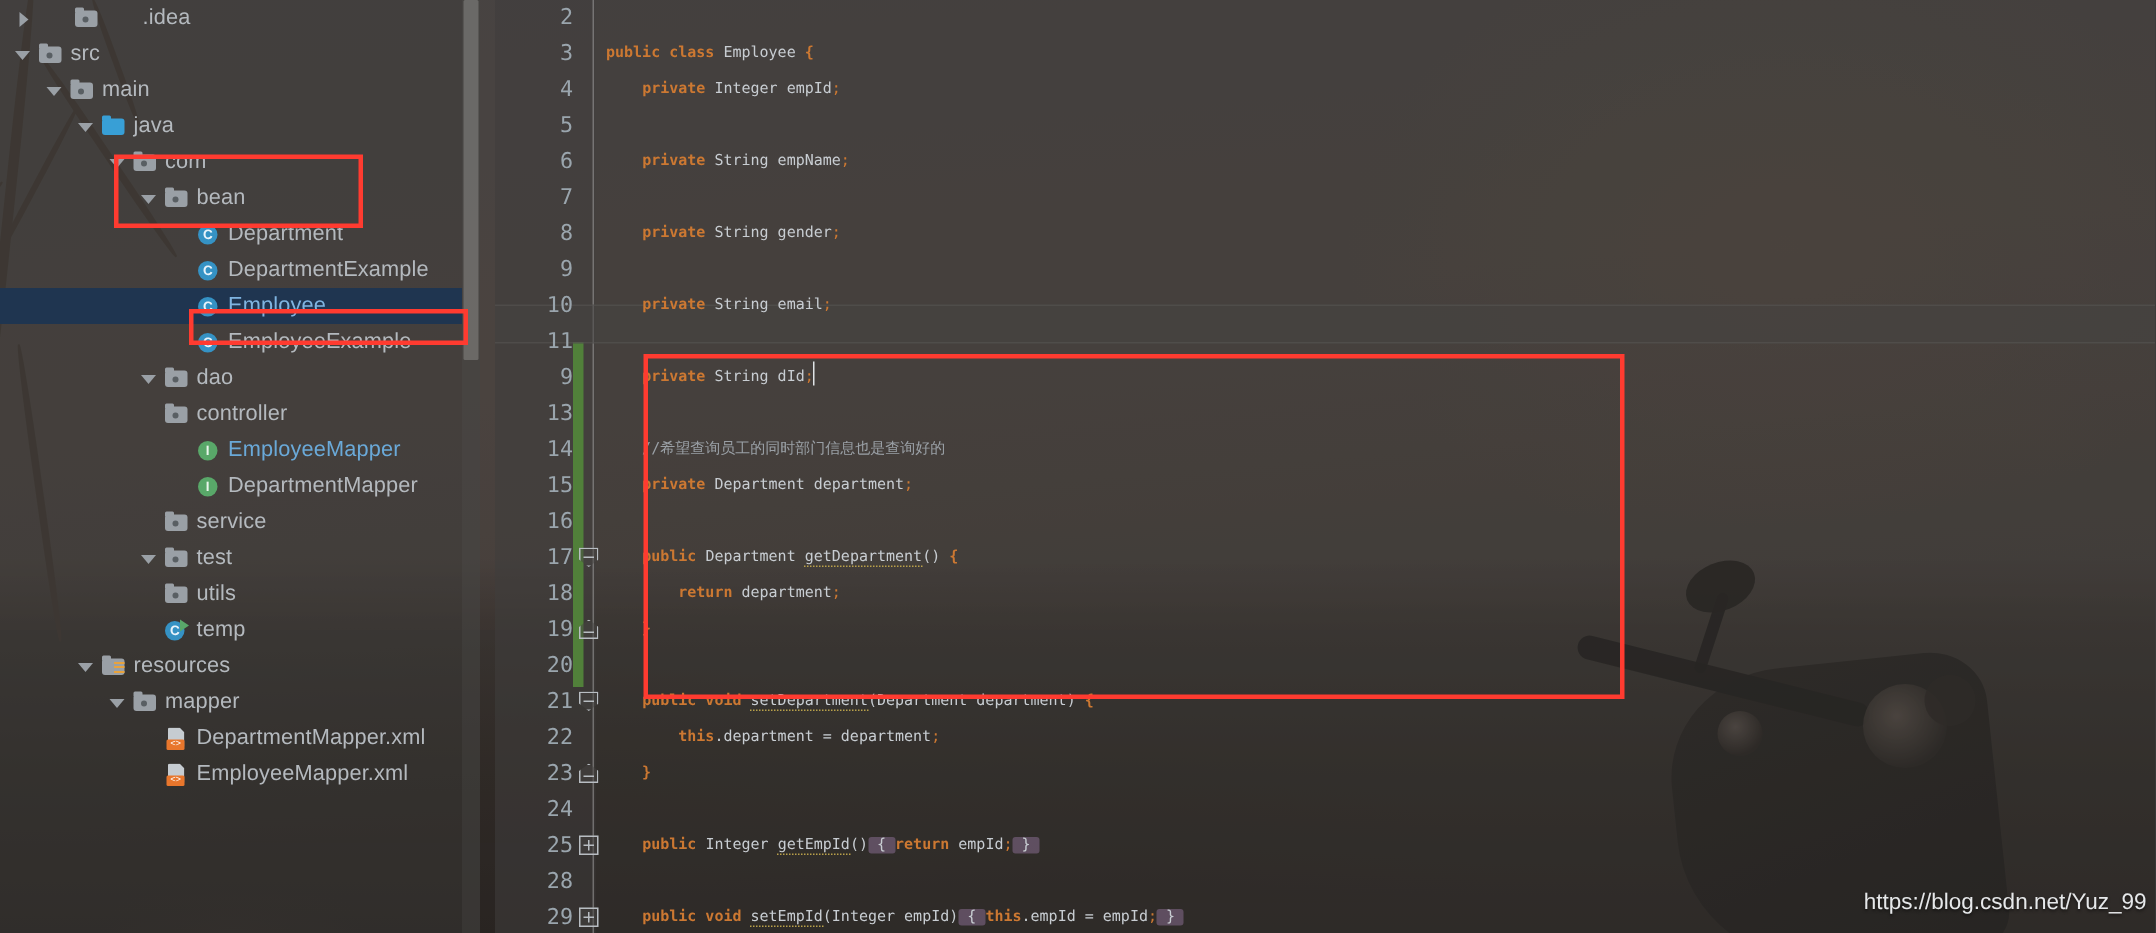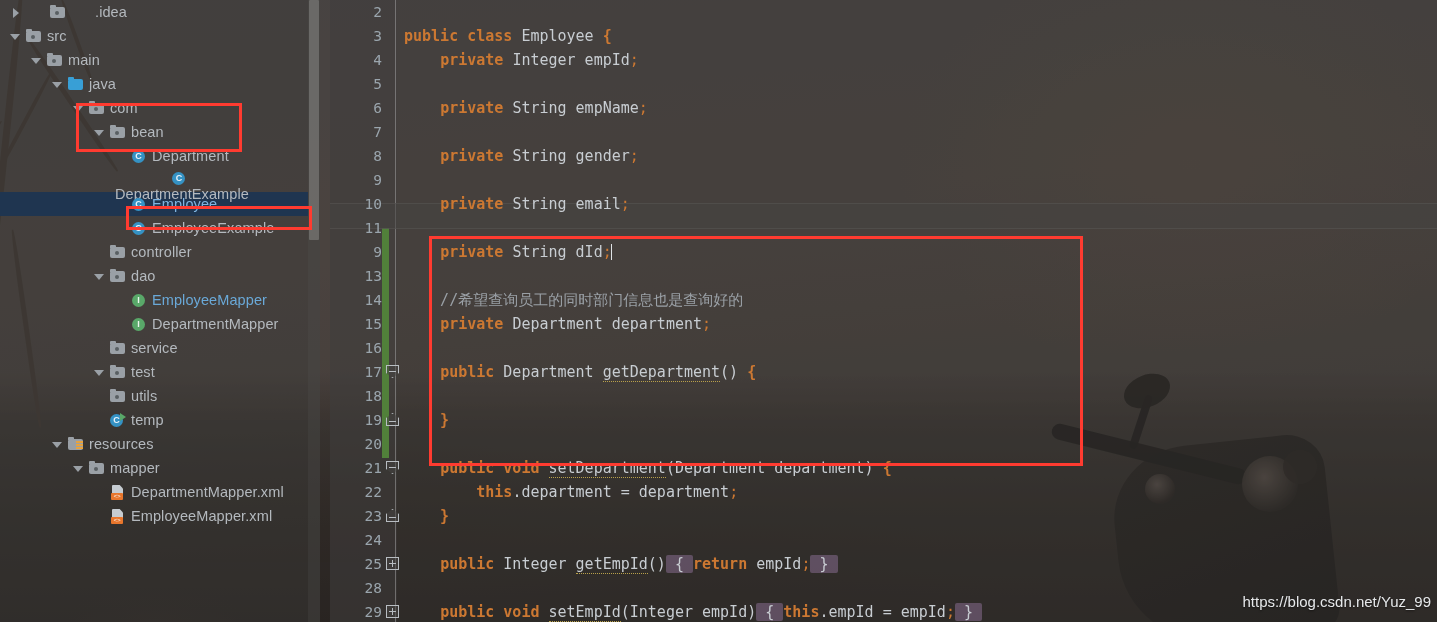--- a/index.html
+++ b/index.html
@@ -102,21 +102,21 @@
   .gutter-sep{position:absolute;left:65px;top:0;width:1px;height:622px;background:rgba(170,170,170,.5);}
   .green-bar{position:absolute;left:52px;top:228px;width:7px;height:230px;background:#51803a;}
   .cur-line{position:absolute;left:0;top:203px;width:1107px;height:24px;background:rgba(70,68,66,.55);
     border-top:1px solid rgba(90,88,86,.5);border-bottom:1px solid rgba(90,88,86,.5);}
 
   .lines{position:absolute;left:0;top:0;width:1107px;}
   .ln{position:relative;height:24px;}
   .lnum{position:absolute;right:1050px;width:52px;text-align:right;
     font-family:"DejaVu Sans Mono",monospace;font-size:14.5px;color:#9aa5ad;line-height:24px;left:0;}
   .code{position:absolute;left:74px;top:0;line-height:24px;white-space:pre;
-    font-family:"DejaVu Sans Mono",monospace;font-size:15px;color:#c8cdd2;letter-spacing:0px;}
+    font-family:"DejaVu Sans Mono",monospace;font-size:10px;color:#c8cdd2;letter-spacing:0px;}
   .kw{color:#cc7832;font-weight:bold;}
   .ty{color:#c8cdd2;}
   .id{color:#c8cdd2;}
   .mth{color:#c8cdd2;border-bottom:1px dotted #b8a04a;}
   .cmt{color:#9aa0a6;}
   .punc{color:#c8cdd2;}
   .semi{color:#cc7832;}
   .fold{background:rgba(134,107,142,.55);border-radius:2px;}
   .caret{display:inline-block;width:1px;height:16px;background:#dfe3e6;vertical-align:-3px;margin-left:-1px;}
 
@@ -223,21 +223,21 @@
           </span>
         </div>
         <div class="tree-row">
           <span class="tw" style="margin-left: 115px;">
             <span class="arrow none"></span>
             <span class="ic cls"></span>
             <span class="lbl">Department</span>
           </span>
         </div>
         <div class="tree-row">
-          <span class="tw" style="margin-left: 115px; flex-direction: column;">
+          <span class="tw" style="margin-left: 115px;">
             <span class="arrow none"></span>
             <span class="ic cls"></span>
             <span class="lbl">DepartmentExample</span>
           </span>
         </div>
         <div class="tree-row selected">
           <div class="sel-bg"></div>
           <span class="tw" style="margin-left: 115px;">
             <span class="arrow none"></span>
             <span class="ic cls"></span>
@@ -246,34 +246,34 @@
         </div>
         <div class="tree-row">
           <span class="tw" style="margin-left: 115px;">
             <span class="arrow none"></span>
             <span class="ic cls"></span>
             <span class="lbl">EmployeeExample</span>
           </span>
         </div>
         <div class="tree-row">
           <span class="tw" style="margin-left: 94px;">
+            <span class="arrow down"></span>
+            <span class="ic folder">
+              <i></i>
+            </span>
+            <span class="lbl">dao</span>
+          </span>
+        </div>
+        <div class="tree-row">
+          <span class="tw" style="margin-left: 94px;">
             <span class="arrow none"></span>
             <span class="ic folder">
               <i></i>
             </span>
             <span class="lbl">controller</span>
-          </span>
-        </div>
-        <div class="tree-row">
-          <span class="tw" style="margin-left: 94px;">
-            <span class="arrow down"></span>
-            <span class="ic folder">
-              <i></i>
-            </span>
-            <span class="lbl">dao</span>
           </span>
         </div>
         <div class="tree-row">
           <span class="tw" style="margin-left: 115px;">
             <span class="arrow none"></span>
             <span class="ic intf"></span>
             <span class="lbl blue">EmployeeMapper</span>
           </span>
         </div>
         <div class="tree-row">
@@ -430,20 +430,21 @@
           <span class="lnum">16</span>
           <span class="code"></span>
         </div>
         <div class="ln">
           <span class="lnum">17</span>
           <span class="foldm minus" style="top: 5px;"></span>
           <span class="code"><span class="id">    </span><span class="kw">public </span><span class="ty">Department </span><span class="mth">getDepartment</span><span class="punc">() </span><span class="kw">{</span></span>
         </div>
         <div class="ln">
           <span class="lnum">18</span>
+          <span class="code"><span class="id">        </span><span class="kw">return </span><span class="ty">department</span><span class="semi">;</span></span>
         </div>
         <div class="ln">
           <span class="lnum">19</span>
           <span class="foldm end" style="top: 5px;"></span>
           <span class="code"><span class="kw">    }</span></span>
         </div>
         <div class="ln">
           <span class="lnum">20</span>
           <span class="code"></span>
         </div>

